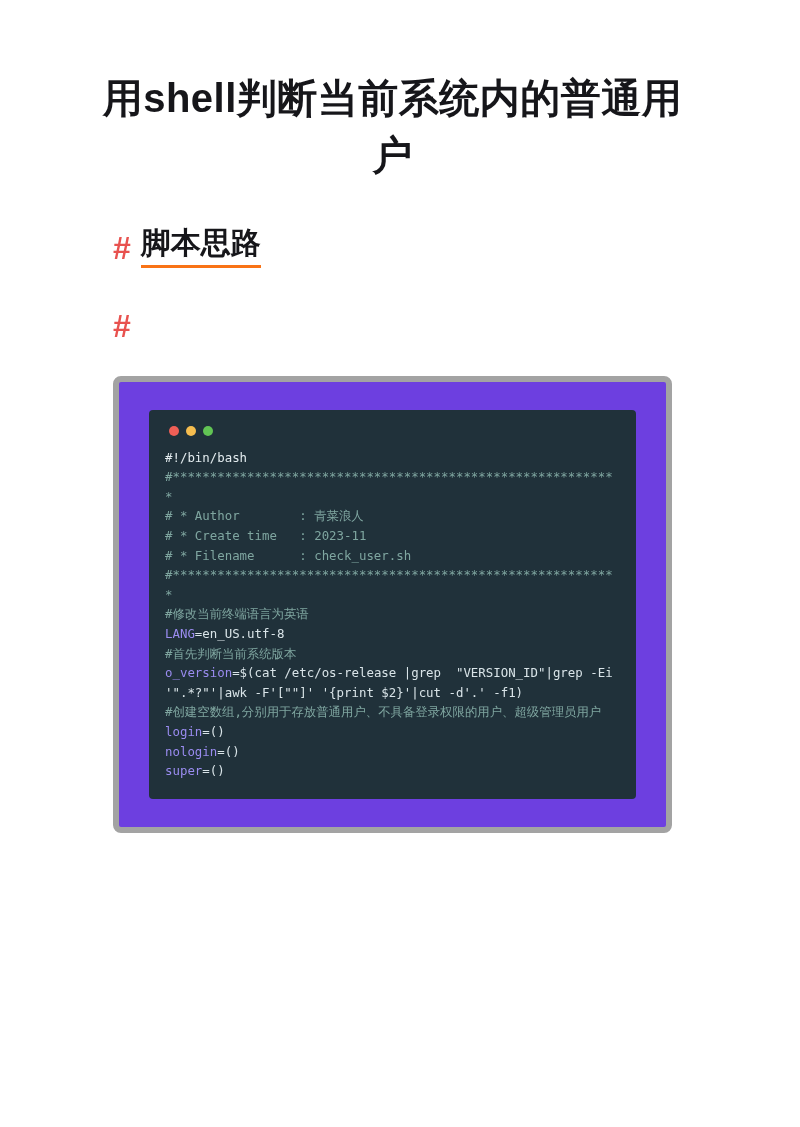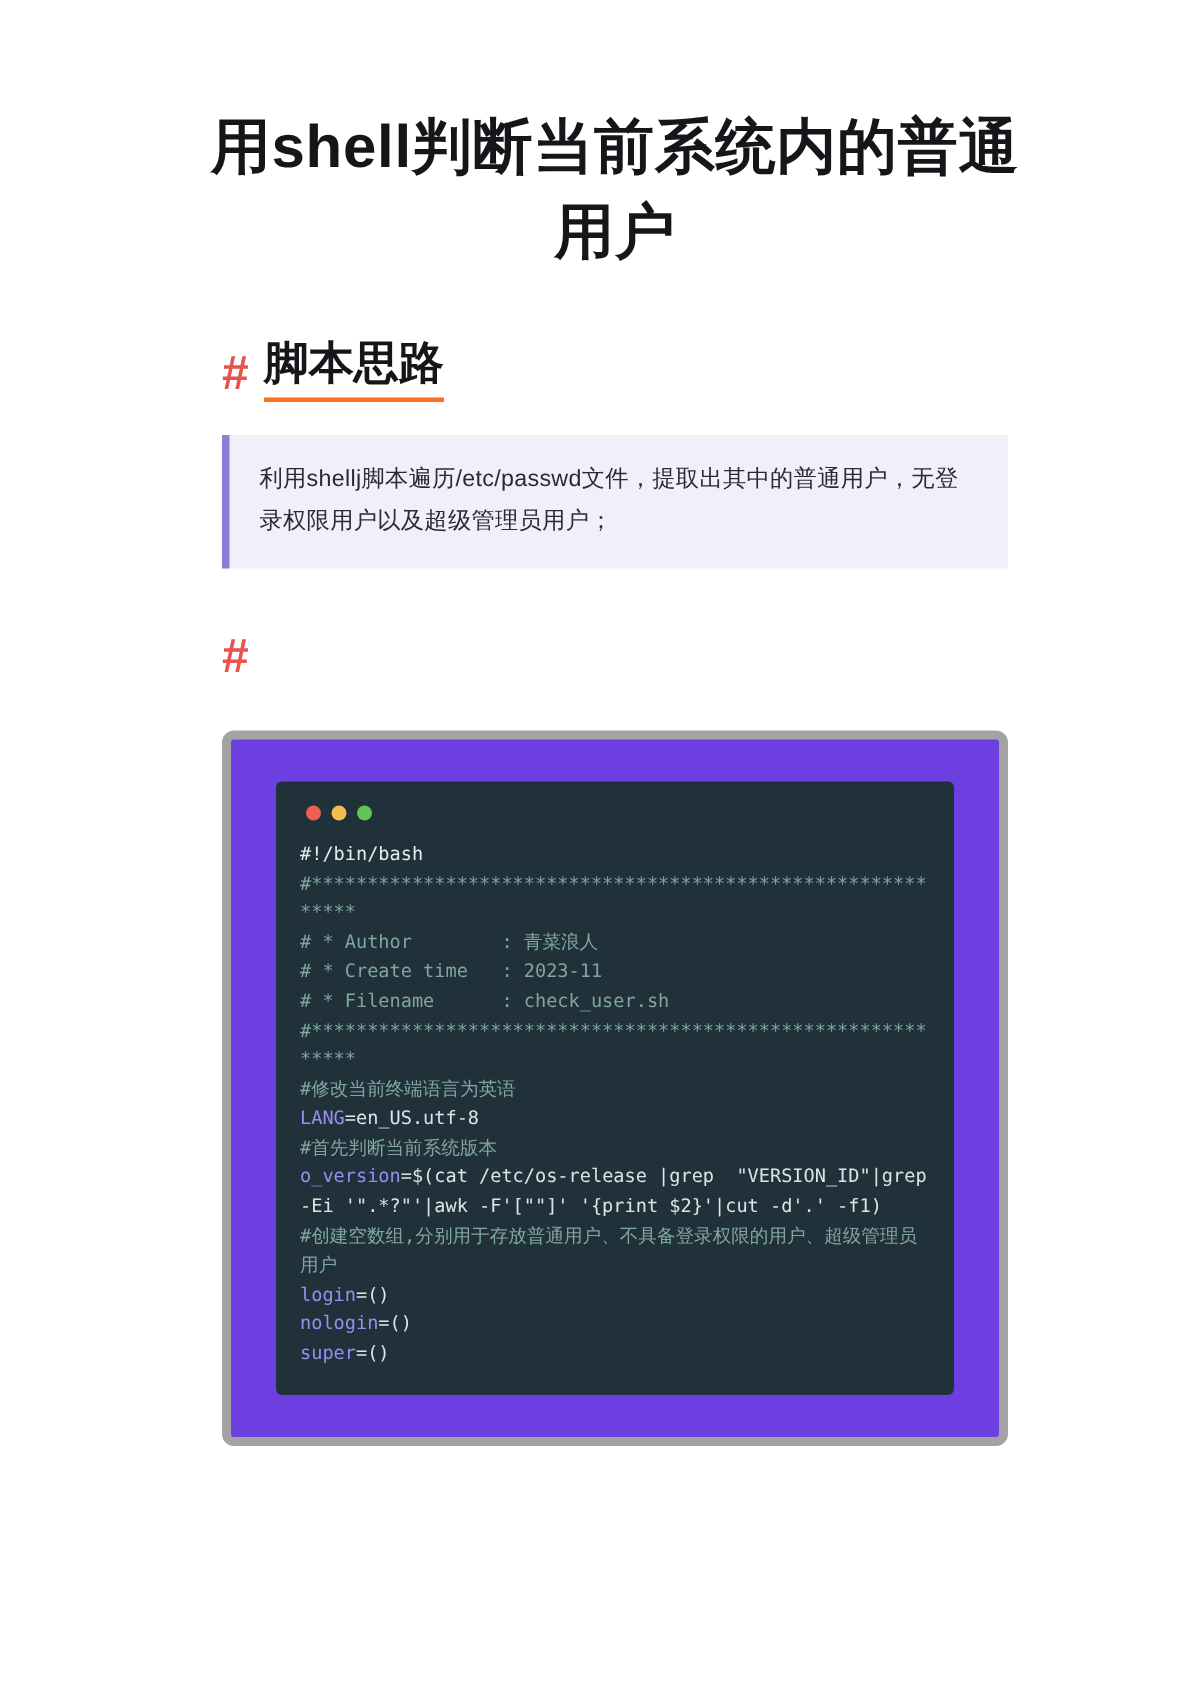--- a/index.html
+++ b/index.html
@@ -11,21 +11,21 @@
     width: 800px;
     height: 1127px;
     font-family: "Liberation Sans", sans-serif;
     color: #1b1b1b;
     overflow: hidden;
   }
   .page {
     width: 800px;
     height: 840px;
     box-sizing: border-box;
-    padding: 60px 64px 40px 84px;
+    padding: 60px 64px 40px 49px;
     position: relative;
   }
   .doc-title {
     font-size: 40px;
     line-height: 1.42;
     font-weight: bold;
     text-align: center;
     letter-spacing: 0.5px;
     margin: 10px 40px 0 40px;
     color: #16161a;
@@ -110,21 +110,20 @@
 
 <div class="page">
 
   <h1 class="doc-title">用shell判断当前系统内的普通用户</h1>
 
   <div class="section">
     <div class="section-heading">
       <span class="hash">#</span>
       <span class="section-title">脚本思路</span>
     </div>
-    <div class="callout">利用shellj脚本遍历/etc/passwd文件，提取出其中的普通用户，无登录权限用户以及超级管理员用户；</div>
   </div>
 
   <div class="section">
     <div class="section-heading">
       <span class="hash">#</span>
     </div>
   </div>
 
   <div class="code-card">
     <div class="terminal">

